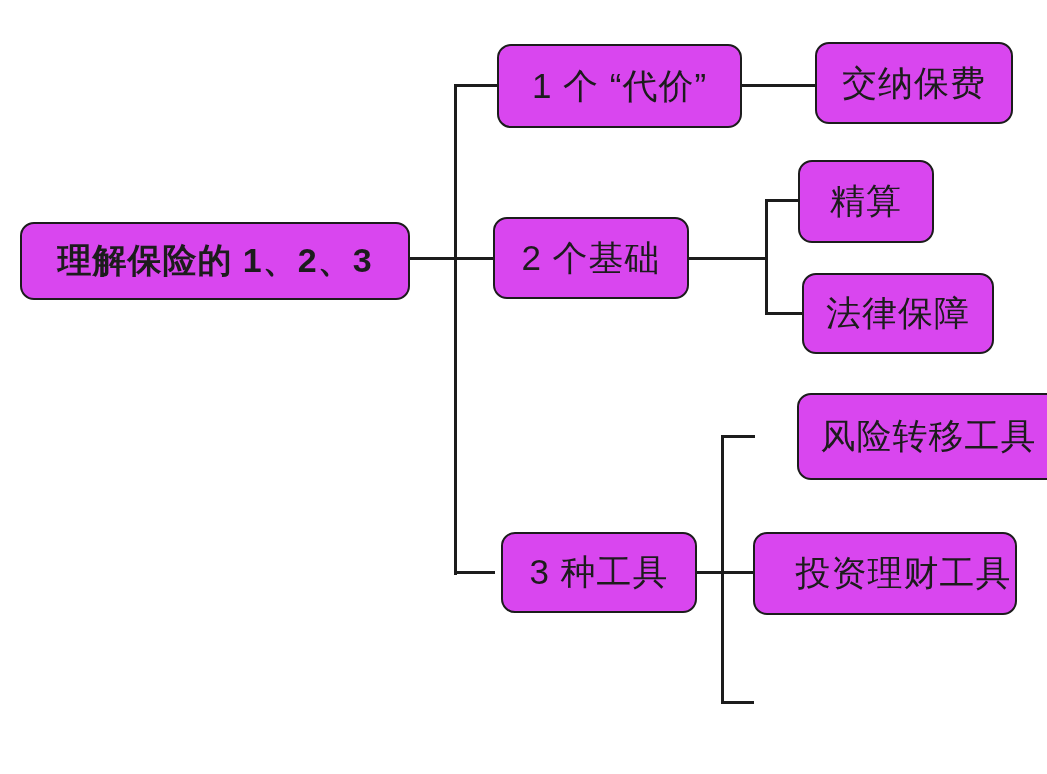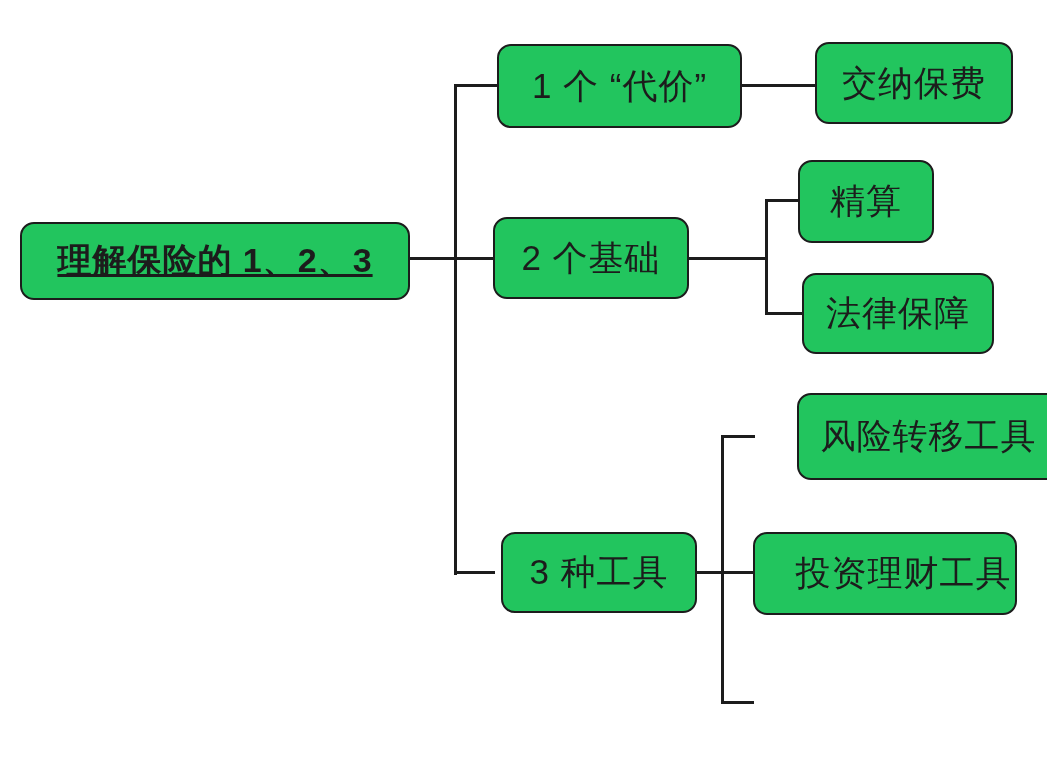--- a/index.html
+++ b/index.html
@@ -12,21 +12,21 @@
     width: 1047px;
     height: 774px;
     background: #ffffff;
     font-family: "Liberation Sans", "DejaVu Sans", sans-serif;
     color: #1c1c1c;
     overflow: hidden;
   }
   .node {
     position: absolute;
     box-sizing: border-box;
-    background: #22c55e;
+    background: #d946ef;
     border: 2.5px solid #1c1c1c;
     border-radius: 14px;
     display: flex;
     align-items: center;
     justify-content: center;
     font-size: 35px;
     font-weight: 400;
     letter-spacing: 1px;
     white-space: nowrap;
   }
@@ -35,21 +35,21 @@
     font-size: 34px;
   }
   .hline, .vline {
     position: absolute;
     background: #1c1c1c;
   }
   .hline { height: 3px; }
   .vline { width: 3px; }
 
   
-  #root-node   { left: 20px;  top: 222px; width: 390px; height: 78px; text-decoration: underline; }
+  #root-node   { left: 20px;  top: 222px; width: 390px; height: 78px; }
   #branch-1    { left: 497px; top: 44px;  width: 245px; height: 84px; }
   #leaf-1-1    { left: 815px; top: 42px;  width: 198px; height: 82px; }
   #branch-2    { left: 493px; top: 217px; width: 196px; height: 82px; }
   #leaf-2-1    { left: 798px; top: 160px; width: 136px; height: 83px; }
   #leaf-2-2    { left: 802px; top: 273px; width: 192px; height: 81px; }
   #branch-3    { left: 493px; top: 532px; width: 196px; height: 81px; margin-left: 8px; }
   #leaf-3-1    { left: 753px; top: 393px; width: 263px; height: 87px; margin-left: 44px; }
   #leaf-3-2    { left: 753px; top: 532px; width: 264px; height: 83px; padding-left: 37px; }
   #leaf-3-3    { left: 752px; top: 662px; width: 270px; height: 83px; }
 

